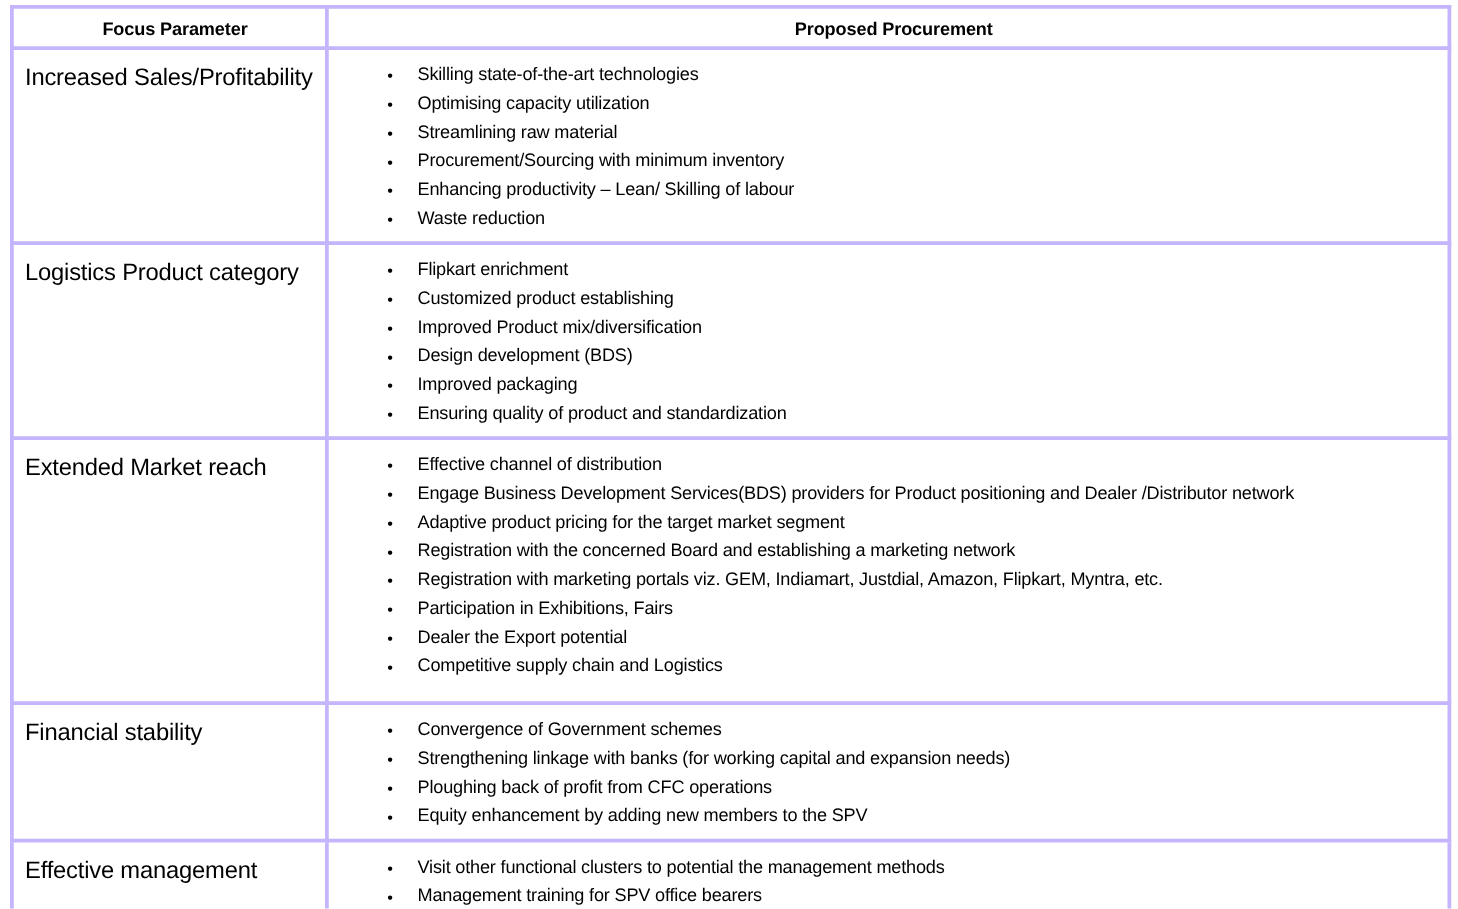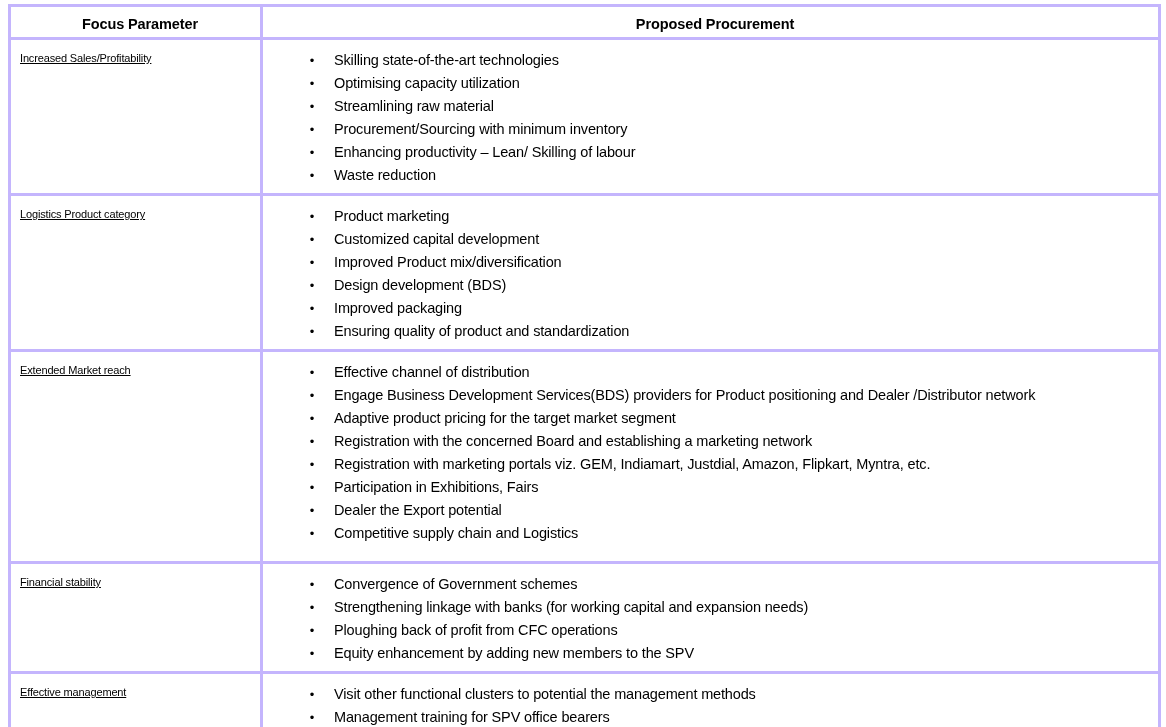--- a/index.html
+++ b/index.html
@@ -47,25 +47,24 @@
     font-size: 14.5px;
     font-weight: bold;
     line-height: 1;
     padding: 10px 0 0 9px;
     letter-spacing: -0.1px;
     white-space: nowrap;
   }
 
   
   .param-text {
-    font-size: 11px;
+    font-size: 19px;
     line-height: 1;
     padding: 13px 6px 0 9px;
     letter-spacing: -0.15px;
-    text-decoration: underline;
   }
 
   
   ul.init-list {
     list-style: none;
     margin: 0;
     padding: 9px 4px 6px 0;
   }
   ul.init-list li {
     position: relative;
@@ -126,22 +125,22 @@
               <li><span class="bullet">•</span><span>Waste reduction</span></li>
             </ul>
           </td>
         </tr>
         <tr class="row-h2">
           <td>
             <div class="param-text">Logistics Product category</div>
           </td>
           <td>
             <ul class="init-list">
-              <li><span class="bullet">•</span><span>Product marketing</span></li>
-              <li><span class="bullet">•</span><span>Customized capital development</span></li>
+              <li><span class="bullet">•</span><span>Flipkart enrichment</span></li>
+              <li><span class="bullet">•</span><span>Customized product establishing</span></li>
               <li><span class="bullet">•</span><span>Improved Product mix/diversification</span></li>
               <li><span class="bullet">•</span><span>Design development (BDS)</span></li>
               <li><span class="bullet">•</span><span>Improved packaging</span></li>
               <li><span class="bullet">•</span><span>Ensuring quality of product and standardization</span></li>
             </ul>
           </td>
         </tr>
         <tr class="row-h3">
           <td>
             <div class="param-text">Extended Market reach</div>

